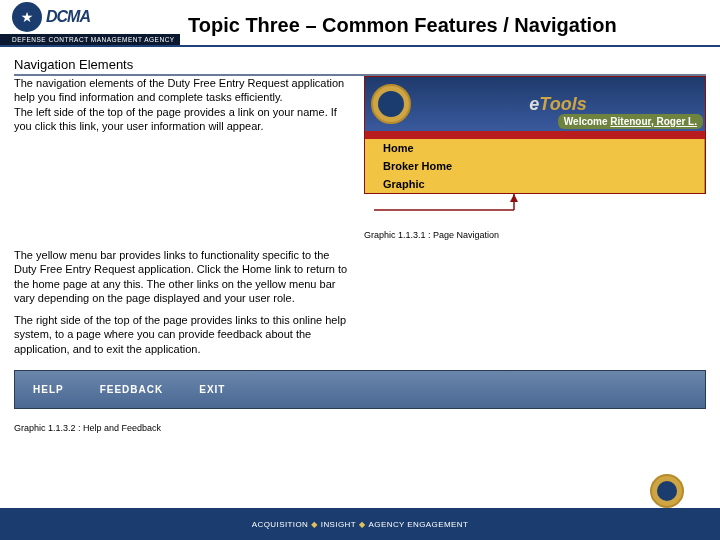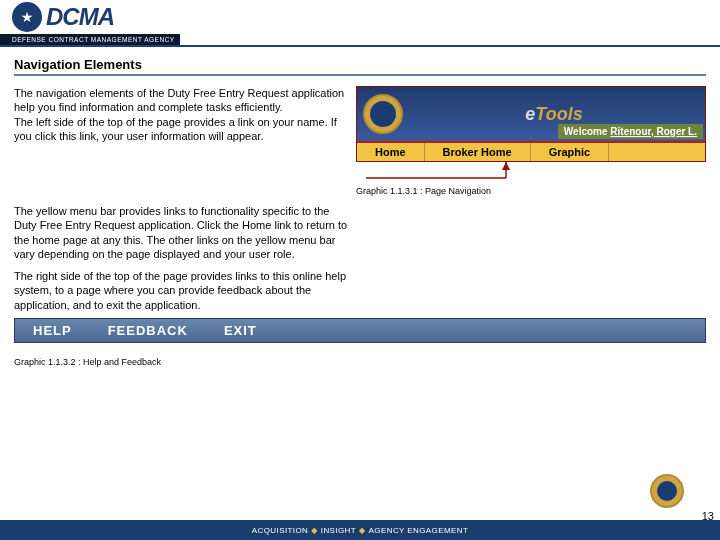--- a/index.html
+++ b/index.html
@@ -1,60 +1,63 @@
 <!DOCTYPE html>
 <html><head>
 <meta charset="utf-8">
 <style>
   * { box-sizing: border-box; margin: 0; padding: 0; }
   body { width: 720px; height: 540px; font-family: Arial, sans-serif; background: #fff; position: relative; overflow: hidden; }
   .header-bar { display: flex; align-items: flex-start; border-bottom: 2px solid #20427a; padding: 2px 0 0 0; }
   .logo-area { display: flex; flex-direction: column; width: 180px; }
   .logo-top { display: flex; align-items: center; padding-left: 12px; }
   .logo-star { width: 30px; height: 30px; border-radius: 50%; background: #1b3c6e; display: flex; align-items: center; justify-content: center; color: #fff; font-size: 14px; margin-right: 4px; }
-  .logo-text { font-size: 24px; font-weight: bold; color: #1b3c6e; font-style: italic; letter-spacing: -1px; }
+  .logo-text { font-size: 16px; font-weight: bold; color: #1b3c6e; font-style: italic; letter-spacing: -1px; }
   .logo-strip { background: #0b1930; color: #fff; font-size: 6.5px; letter-spacing: 0.5px; padding: 2px 4px 2px 12px; margin-top: 2px; }
   .title-area { flex: 1; padding: 12px 8px 0 8px; }
   .title-area h1 { font-size: 20px; font-weight: bold; color: #000; }
   .main { padding: 10px 14px 0 14px; }
-  .section-head { font-size: 13px; font-weight: bold; color: #000; border-bottom: 2px solid #6a7b99; padding-bottom: 2px; margin-bottom: 10px; }
-  .content-row { display: flex; gap: 2px; margin-bottom: 8px; }
+  .section-head { font-size: 13px; font-weight: normal; color: #000; border-bottom: 2px solid #6a7b99; padding-bottom: 2px; }
+  .content-row { display: flex; gap: 10px; margin-bottom: 8px; }
   .text-col { width: 340px; font-size: 11px; color: #000; line-height: 1.3; }
   .graphic-col { flex: 1; }
   .graphic1 { border: 1.5px solid #8a0f0f; background: #e9ecf2; overflow: hidden; }
   .g1-top { display: flex; align-items: center; background: linear-gradient(#1f3a6c,#3a5a9e); height: 54px; position: relative; }
   .g1-seal { width: 40px; height: 40px; border-radius: 50%; background: #cfa543; margin: 2px 0 2px 6px; border: 2px solid #b58b2b; position: relative; }
   .g1-seal::after { content:""; position:absolute; inset:5px; border-radius:50%; background:#1b3c6e; }
   .g1-etools { flex: 1; text-align: center; color: #cfa543; font-style: italic; font-size: 18px; font-weight: bold; }
   .g1-etools .e { color: #dcdcdc; }
-  .g1-welcome { position: absolute; right: 2px; bottom: 2px; background: #6e843e; color: #fff; font-size: 10px; padding: 2px 6px; font-weight: bold; }
+  .g1-welcome { position: absolute; right: 2px; bottom: 2px; background: #6e843e; color: #fff; font-size: 10px; padding: 2px 6px; font-weight: bold; border-radius: 6px; }
   .g1-welcome .uname { text-decoration: underline; }
-  .g1-menu { display: flex; background: #f2c443; border-top: 2px solid #b91c1c; }
+  .g1-menu { display: flex; background: #f2c443; border-top: 8px solid #b91c1c; flex-direction: column; }
   .g1-menu div { flex: 0 0 auto; padding: 3px 18px; font-size: 11px; font-weight: bold; color: #000; border-right: 1px solid #b88e2b; }
   .g1-callout { height: 20px; position: relative; }
   .g1-callout svg { position: absolute; top: -2px; left: 0; }
-  .caption { font-size: 9px; color: #000; margin-top: 4px; }
+  .caption { font-size: 9px; color: #000; margin-top: 16px; }
   .graphic2 { display: flex; background: linear-gradient(#6a86ab,#4a6893); border: 1px solid #2a3b57; margin-top: 4px; }
-  .graphic2 div { flex: 0 0 auto; color: #fff; font-size: 13px; font-weight: bold; padding: 4px 18px; letter-spacing: 1px; }
-  .footer-strip { position: absolute; bottom: 0; left: 0; right: 0; background: #1b3c6e; color: #fff; height: 20px; display: flex; align-items: center; justify-content: center; font-size: 8px; letter-spacing: 0.4px; }
+  .graphic2 div { flex: 0 0 auto; color: #fff; font-size: 10px; font-weight: bold; padding: 13px 18px; letter-spacing: 1px; }
+  .footer-strip { position: absolute; bottom: 0; left: 0; right: 0; background: #1b3c6e; color: #fff; height: 32px; display: flex; align-items: center; justify-content: center; font-size: 8px; letter-spacing: 0.4px; }
   .footer-strip .mid { color: #e0c158; margin: 0 3px; }
   .page-num { position: absolute; right: 6px; bottom: 18px; font-size: 11px; color: #000; }
   .footer-seal { position: absolute; right: 36px; bottom: 32px; width: 34px; height: 34px; border-radius: 50%; background: #cfa543; border: 2px solid #b58b2b; }
   .footer-seal::after { content:""; position:absolute; inset:5px; border-radius:50%; background:#1b3c6e; }
 </style>
 </head>
 <body>
 
 <div class="header-bar">
   <div class="logo-area">
     <div class="logo-top">
       <div class="logo-star">★</div>
       <div class="logo-text">DCMA</div>
     </div>
     <div class="logo-strip">DEFENSE CONTRACT MANAGEMENT AGENCY</div>
+  </div>
+  <div class="title-area">
+    <h1>Topic Three – Common Features / Navigation</h1>
   </div>
 </div>
 
 <div class="main">
   <div class="section-head">Navigation Elements</div>
 
   <div class="content-row">
     <div class="text-col">
       <span>The navigation elements of the Duty Free Entry Request application help you find information and complete tasks efficiently.</span><br>
       <span>The left side of the top of the page provides a link on your name. If you click this link, your user information will appear.</span>

